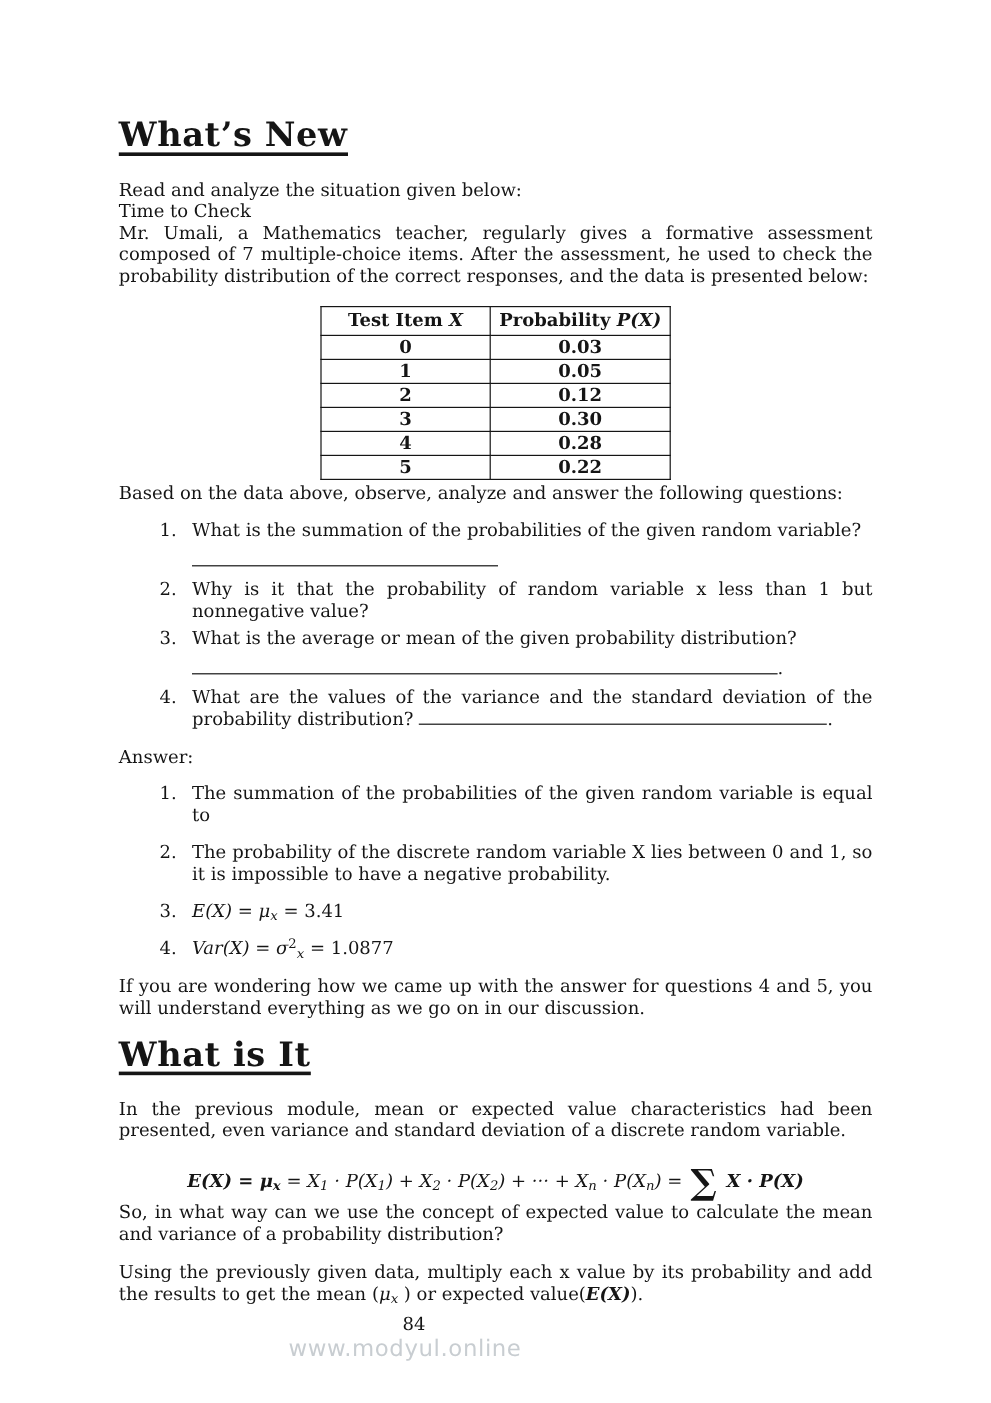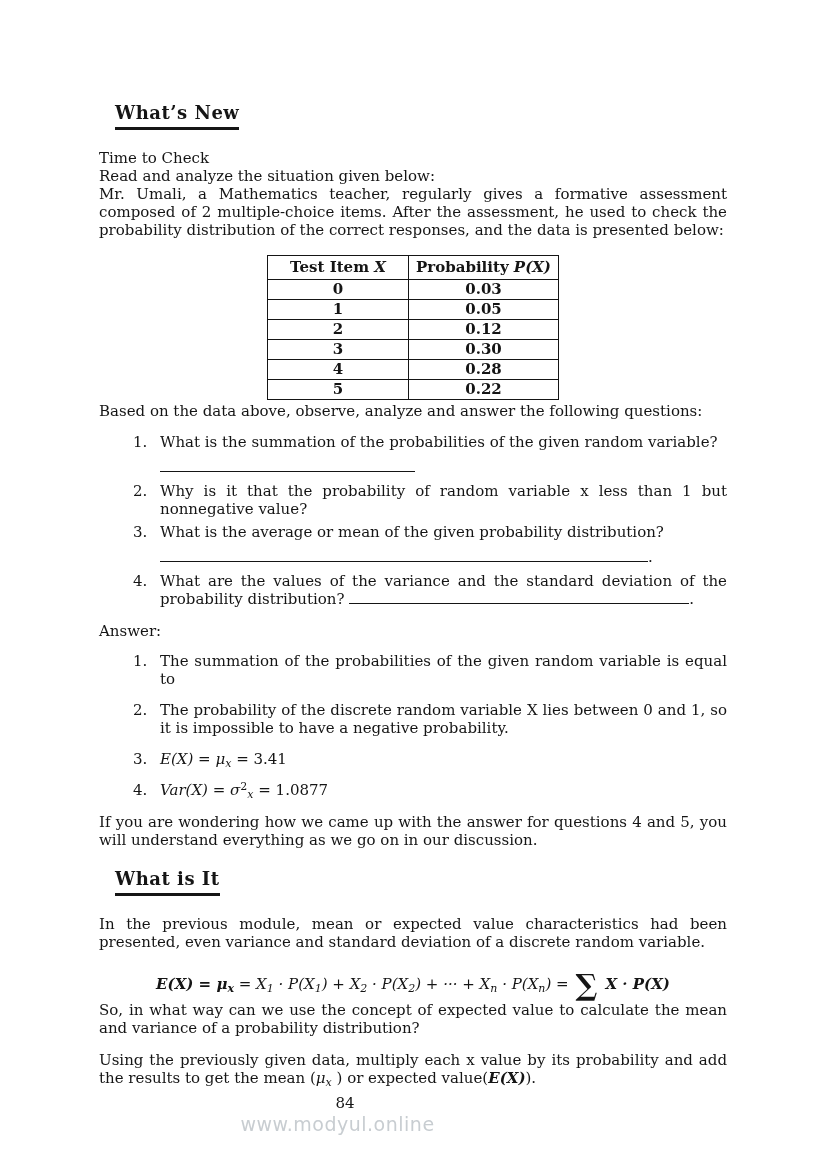--- a/index.html
+++ b/index.html
@@ -7,22 +7,22 @@
     position:relative;
     width:826px;height:1169px;
     background:#ffffff;
     color:#151515;
     font-family:"DejaVu Serif","Liberation Serif",serif;
     font-size:15px;line-height:18px;
     overflow:hidden;
   }
   .content{position:absolute;left:99px;top:0;width:628px;}
   h1{
-    font-size:18px;line-height:26px;font-weight:bold;
-    margin:0 0 19px 16px;letter-spacing:.5px;
+    font-size:28px;line-height:26px;font-weight:bold;
+    margin:0 0 19px 0;letter-spacing:.5px;
   }
   h1 .hu{display:inline-block;border-bottom:3px solid #151515;padding-bottom:1px;}
   .mt-whatsnew{padding-top:100px;}
   p{margin:0;}
   .just{text-align:justify;}
   .gap14{margin-top:14px;}
 
   
   table.prob{
     border-collapse:collapse;
@@ -85,23 +85,23 @@
   }
 </style>
 </head>
 <body>
 
 <div class="page">
   <div class="content">
 
     <h1 class="mt-whatsnew"><span class="hu">What’s New</span></h1>
 
+    <div>Read and analyze the situation given below:</div>
     <div>Time to Check</div>
-    <div>Read and analyze the situation given below:</div>
-    <p class="just">Mr. Umali, a Mathematics teacher, regularly gives a formative assessment composed of 2 multiple-choice items. After the assessment, he used to check the probability distribution of the correct responses, and the data is presented below:</p>
+    <p class="just">Mr. Umali, a Mathematics teacher, regularly gives a formative assessment composed of 7 multiple-choice items. After the assessment, he used to check the probability distribution of the correct responses, and the data is presented below:</p>
 
     <table class="prob">
       <thead>
         <tr>
           <th><span>Test Item </span><span class="i">X</span></th>
           <th><span>Probability </span><span class="i">P(X)</span></th>
         </tr>
       </thead>
       <tbody>
         <tr>

